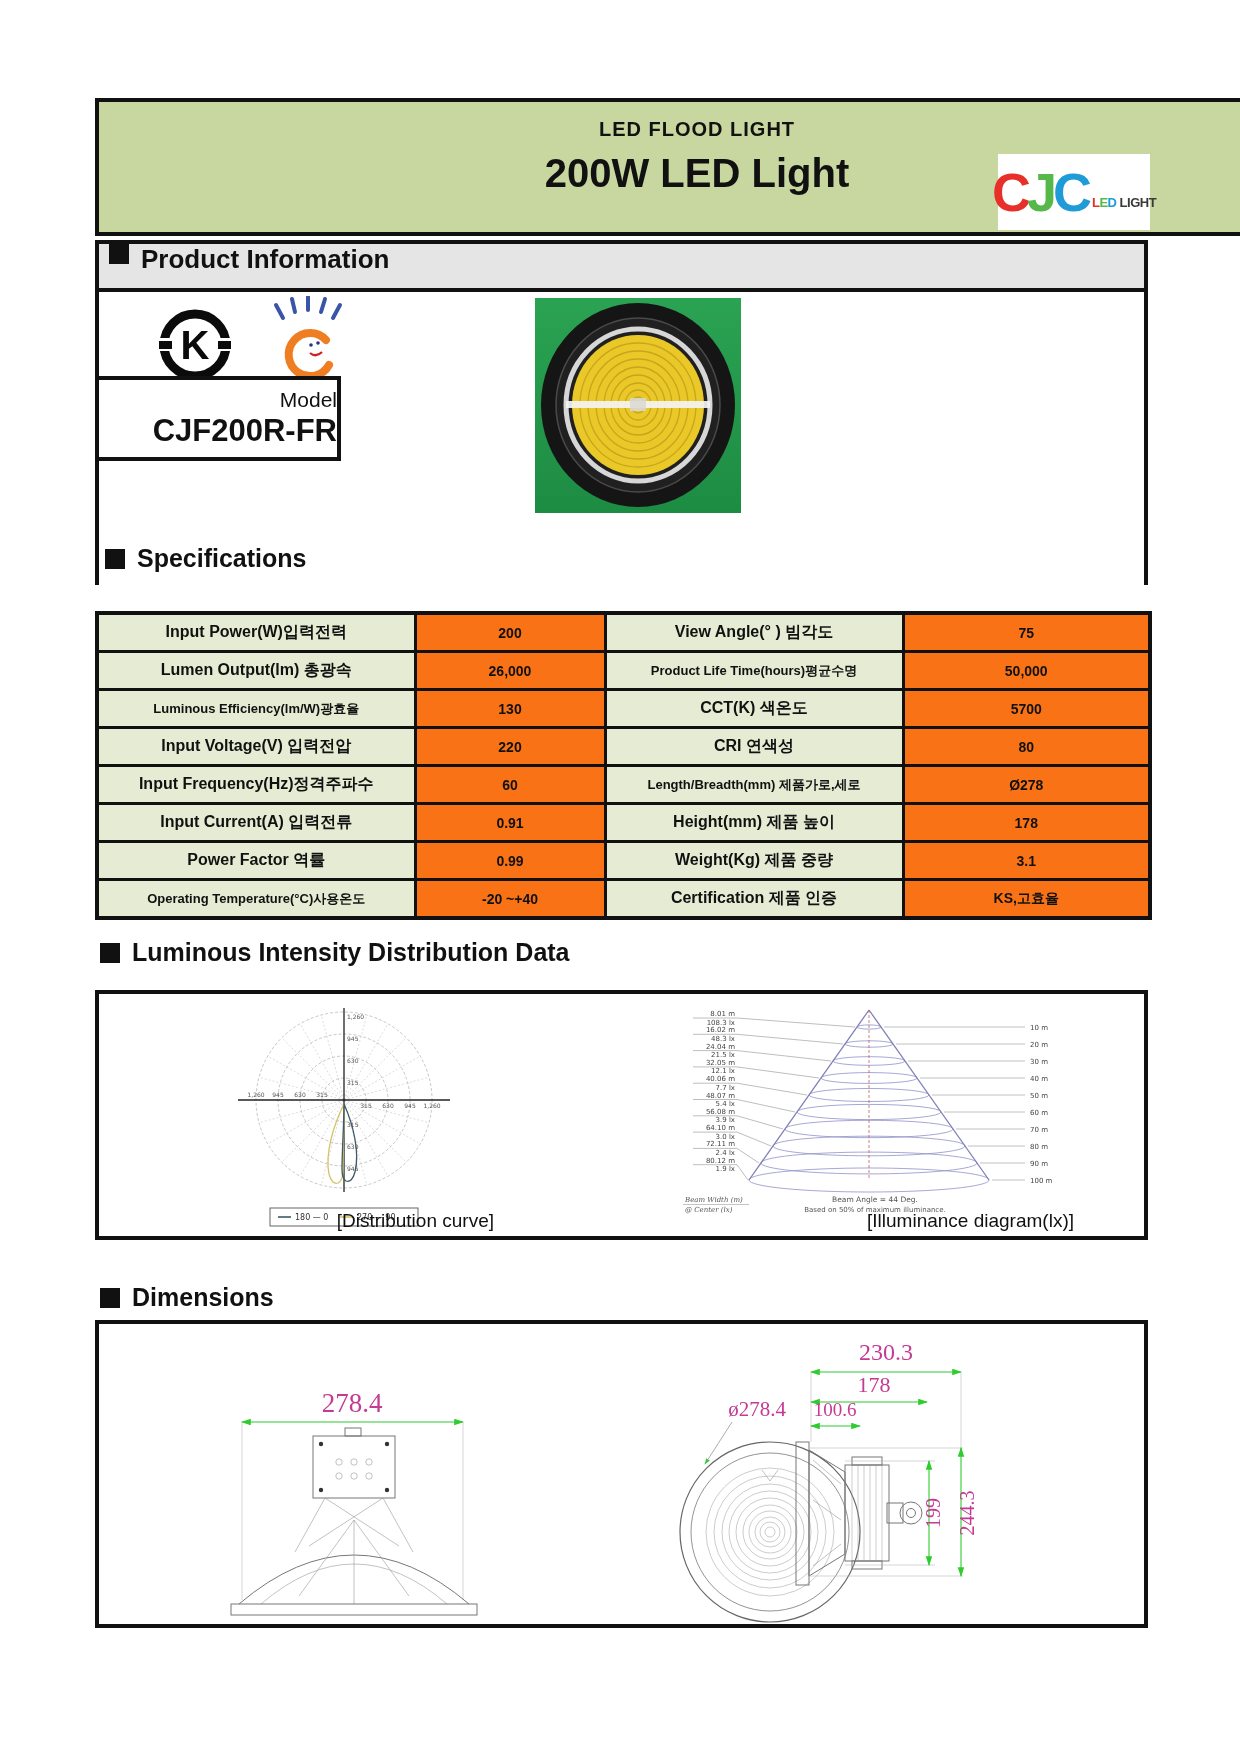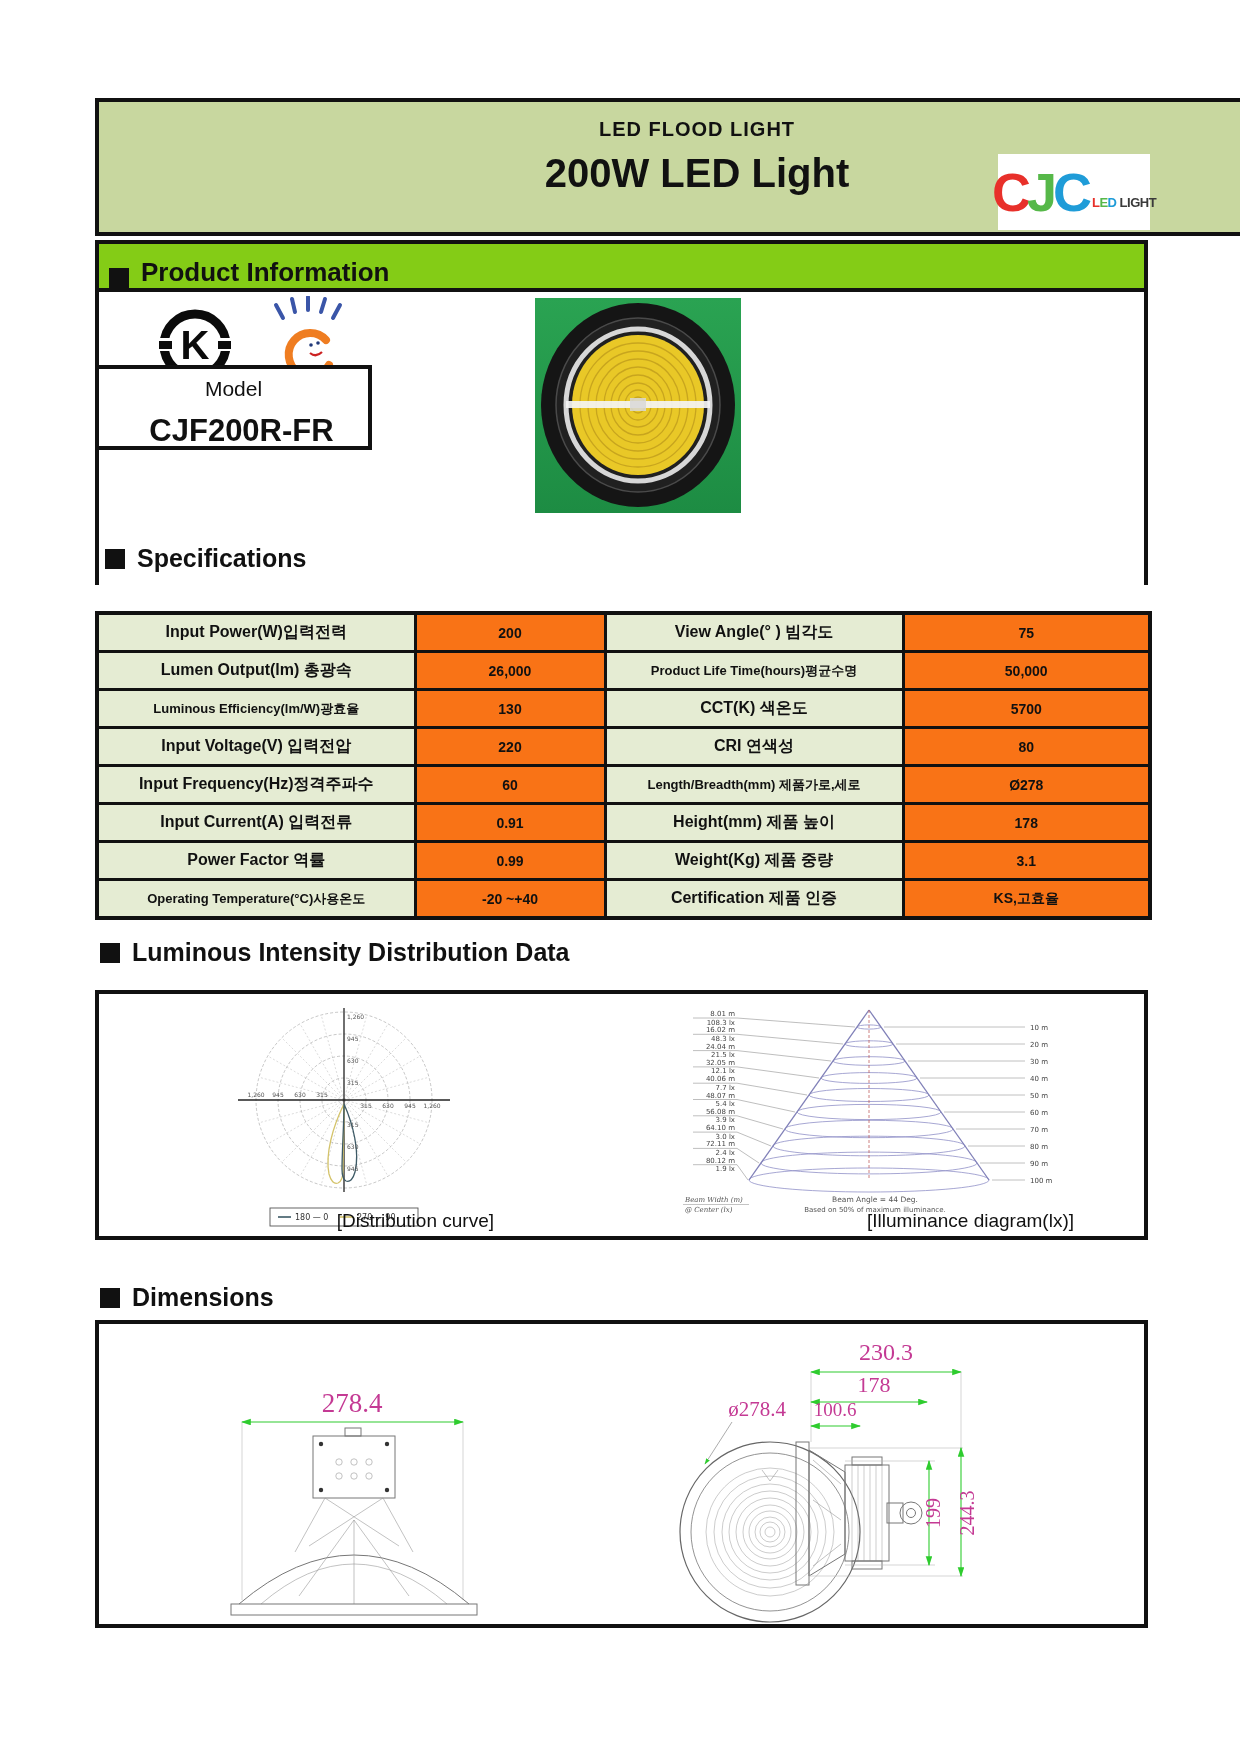--- a/index.html
+++ b/index.html
@@ -9,32 +9,32 @@
   
   .header-box{left:95px;top:98px;width:1204px;height:138px;background:#c8d79f;
               border:4px solid #111;box-sizing:border-box;text-align:center;}
   .hdr-sub{margin-top:16px;font-size:20px;font-weight:bold;letter-spacing:1px;}
   .hdr-title{margin-top:10px;font-size:40px;font-weight:bold;}
   .logo-box{position:absolute;right:145px;top:52px;width:152px;height:76px;background:#fff;
             display:flex;align-items:center;justify-content:center;}
   .cjc{font-size:54px;font-weight:bold;line-height:1;letter-spacing:-4px;}
   .ledlight{font-size:13px;font-weight:bold;letter-spacing:-0.5px;margin-left:4px;margin-top:20px;white-space:nowrap;text-align:center;}
   
-  .pi-bar{left:95px;top:240px;width:1053px;height:52px;border:4px solid #111;background:#84cc16;
-          box-sizing:border-box;display:flex;align-items:flex-end;padding-left:10px;}
+  .pi-bar{left:95px;top:240px;width:1053px;height:52px;border:4px solid #111;background:#e5e5e5;
+          box-sizing:border-box;display:flex;align-items:flex-start;padding-left:10px;}
   .bullet{width:20px;height:20px;background:#111;margin-right:12px;flex:0 0 auto;}
   .sect-txt{font-size:26px;font-weight:bold;}
   .floating-heading{display:flex;align-items:center;}
   
   .product-area{left:95px;top:292px;width:1053px;height:293px;border-left:4px solid #111;
                 border-right:4px solid #111;box-sizing:border-box;background:#fff;}
-  .model-box{position:absolute;left:-4px;top:73px;width:277px;height:85px;border:4px solid #111;
-             box-sizing:border-box;background:#fff;text-align:center;}
+  .model-box{position:absolute;left:-4px;top:84px;width:246px;height:85px;border:4px solid #111;
+             box-sizing:border-box;background:#fff;text-align:right;}
   .model-lab{margin-top:8px;font-size:21px;}
-  .model-num{margin-top:12px;font-size:31px;font-weight:bold;padding-left:16px;}
+  .model-num{margin-top:1px;font-size:31px;font-weight:bold;padding-left:16px;}
   .spec-head{position:absolute;left:6px;top:252px;display:flex;align-items:center;}
   
   .spec{position:absolute;left:95px;top:611px;width:1053px;border-collapse:collapse;
         border:4px solid #111;table-layout:fixed;}
   .spec td{border:3px solid #111;height:33px;text-align:center;vertical-align:middle;padding:1px 2px;}
   .lab{background:#e5ecd3;font-weight:bold;font-size:16px;}
   .lab.sm{font-size:13px;}
   .val{font-size:14px;font-weight:bold;background:#f97316;}
   
   .chart-box{left:95px;top:990px;width:1053px;height:250px;border:4px solid #111;

